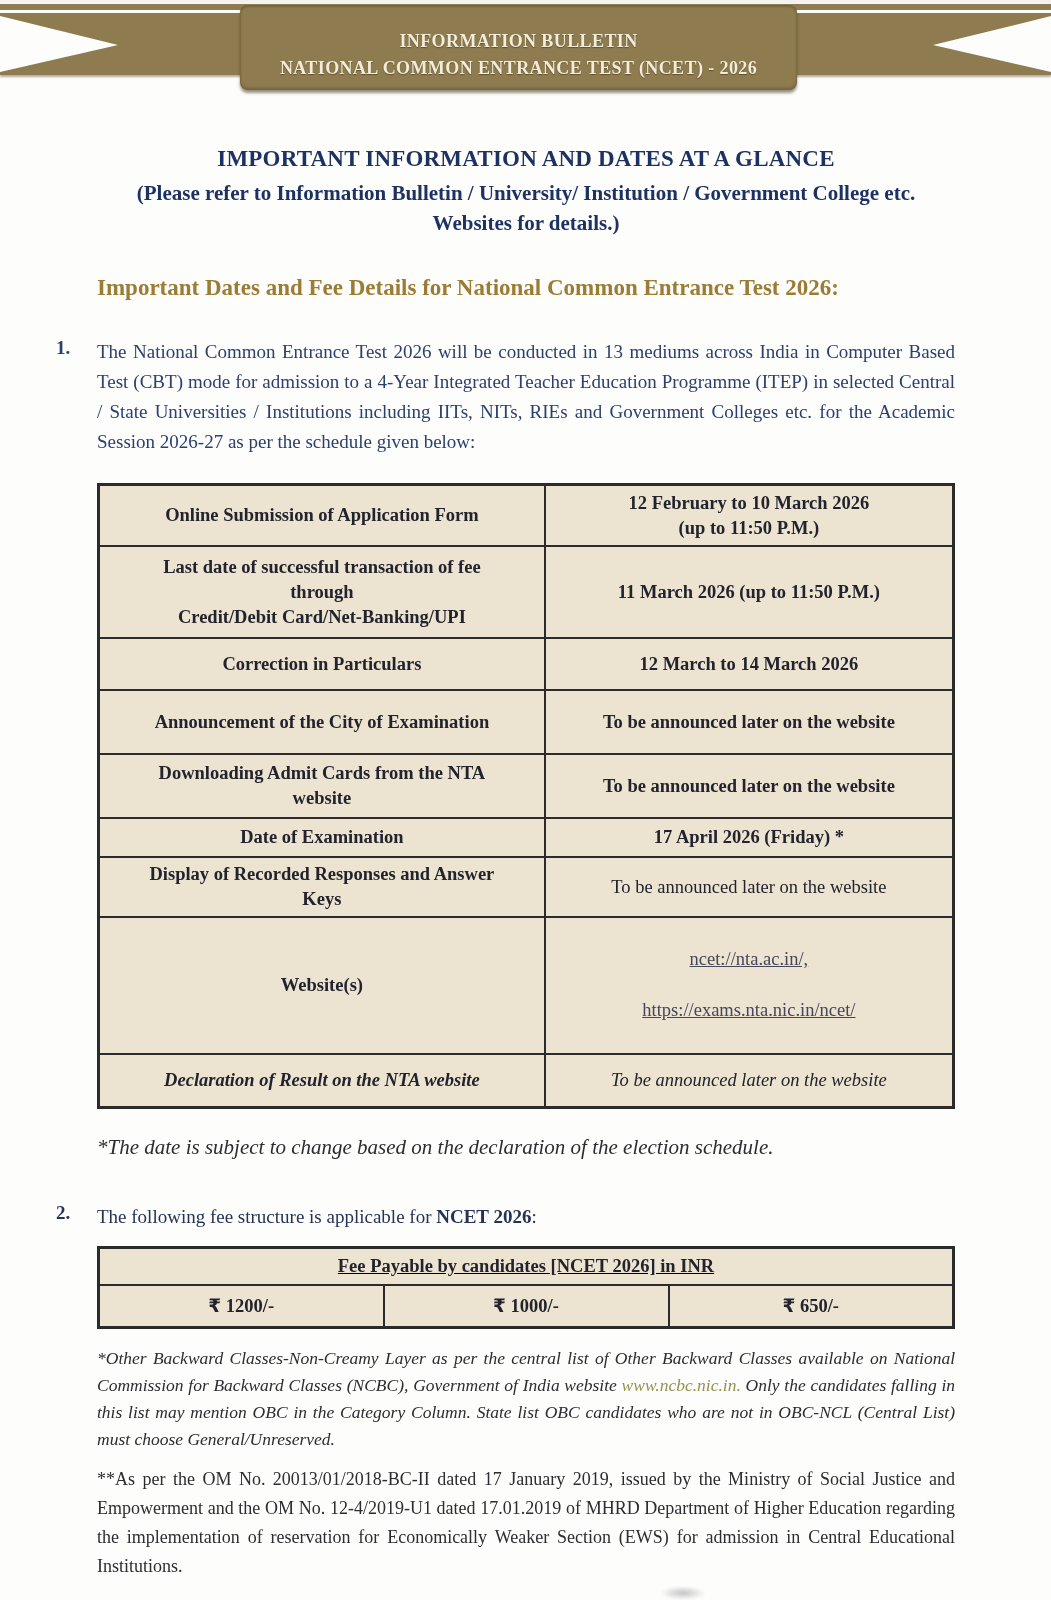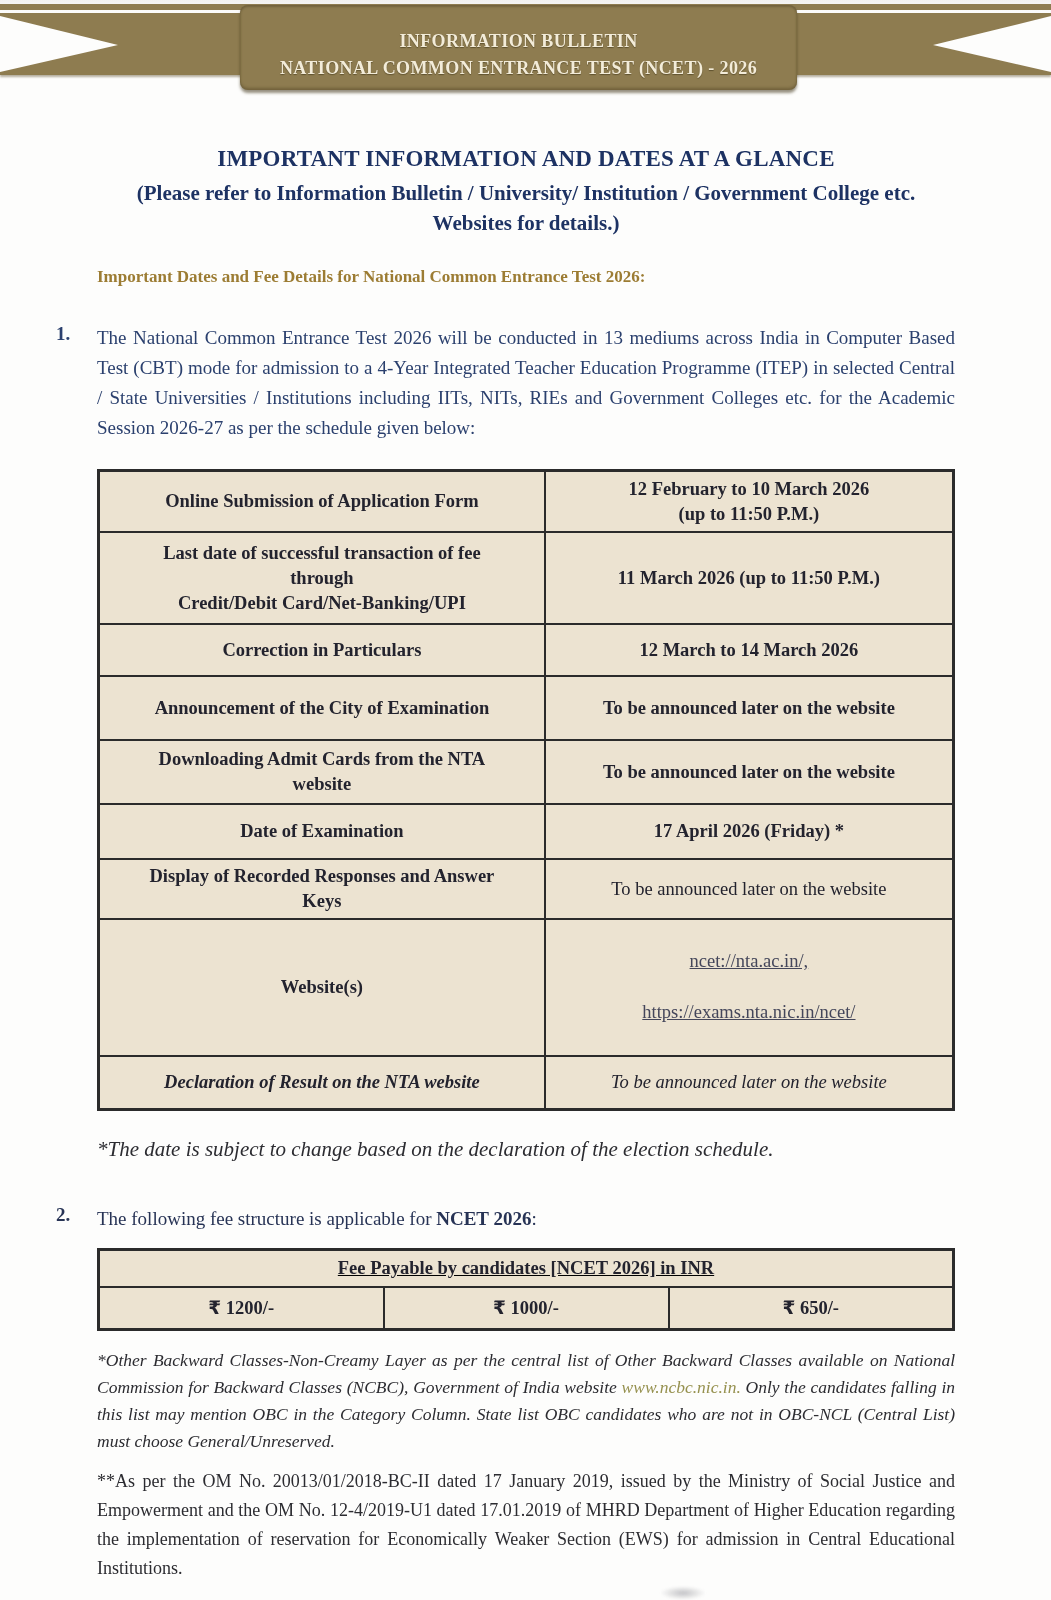--- a/index.html
+++ b/index.html
@@ -45,22 +45,22 @@
 
   h1.title {
     margin-top: 50px; text-align: center;
     font-size: 23px; font-weight: bold; color: #1d3263; letter-spacing: 0.2px;
   }
   h2.subtitle {
     margin: 6px auto 0; max-width: 800px; text-align: center;
     font-size: 21px; font-weight: bold; color: #1d3263; line-height: 1.45;
   }
   h3.section-heading {
-    margin-top: 28px;
-    font-size: 17px; font-weight: bold; color: #9c7c33;
+    margin-top: 36px;
+    font-size: 23px; font-weight: bold; color: #9c7c33;
   }
 
   .list-item { position: relative; margin-top: 36px; }
   .list-item .num {
     position: absolute; left: -41px; top: 0;
     font-size: 19px; font-weight: bold; color: #2b406e;
   }
   .list-item p {
     font-size: 19px; color: #2b406e; line-height: 30px; text-align: justify;
   }
@@ -79,21 +79,21 @@
   table.schedule td {
     border: 2px solid #2b2b2b;
     text-align: center; vertical-align: middle;
     font-size: 18.5px; font-weight: bold; color: #23232e;
     white-space: pre-line; line-height: 1.35;
     padding: 4px 10px;
   }
   table.schedule td.lbl { width: 52.2%; }
   table.schedule td.val { width: 47.8%; }
   tr.r1 { height: 62px; } tr.r2 { height: 92px; } tr.r3 { height: 52px; }
-  tr.r4 { height: 64px; } tr.r5 { height: 64px; } tr.r6 { height: 55px; }
+  tr.r4 { height: 64px; } tr.r5 { height: 64px; } tr.r6 { height: 39px; }
   tr.r7 { height: 60px; border-radius: 24px; } tr.r8 { height: 60px; } tr.r9 { height: 53px; }
   td.val-regular { font-weight: normal !important; }
   tr.row-italic td { font-style: italic; }
   tr.row-italic td.val { font-weight: normal; }
   td.val a {
     display: block; color: #44465a; text-decoration: underline;
     font-weight: normal; font-size: 18.5px; line-height: 1.4;
   }
 
   .star-note {

